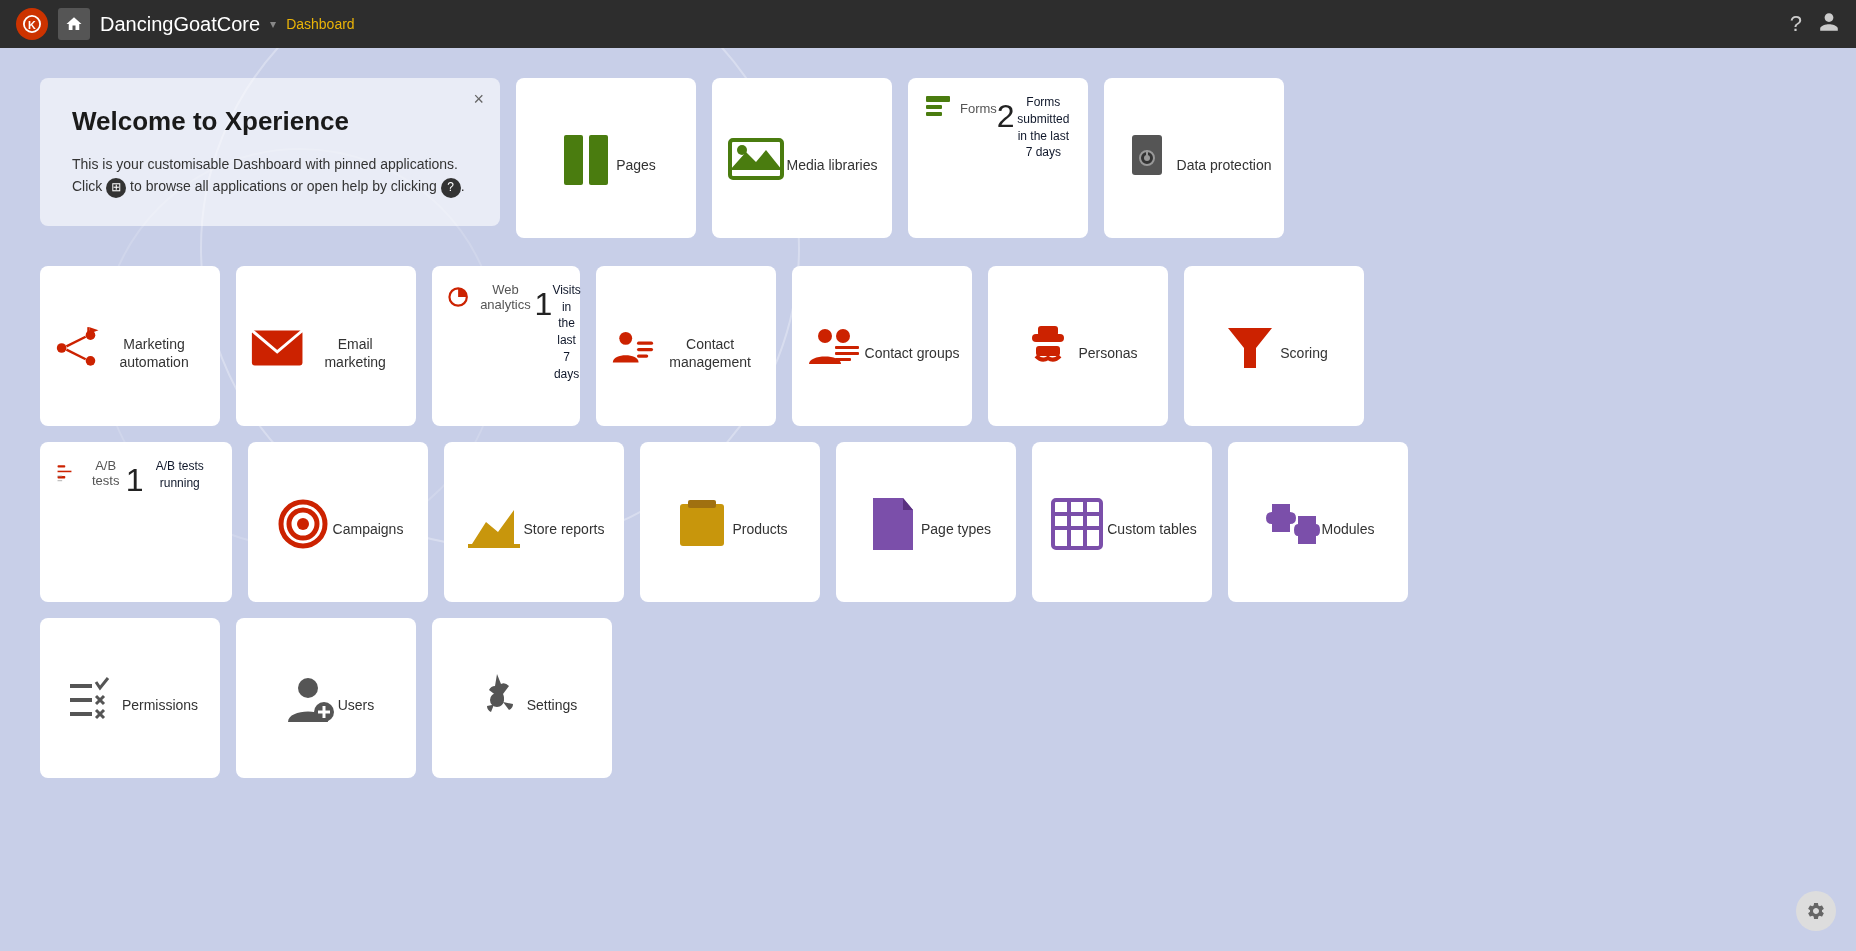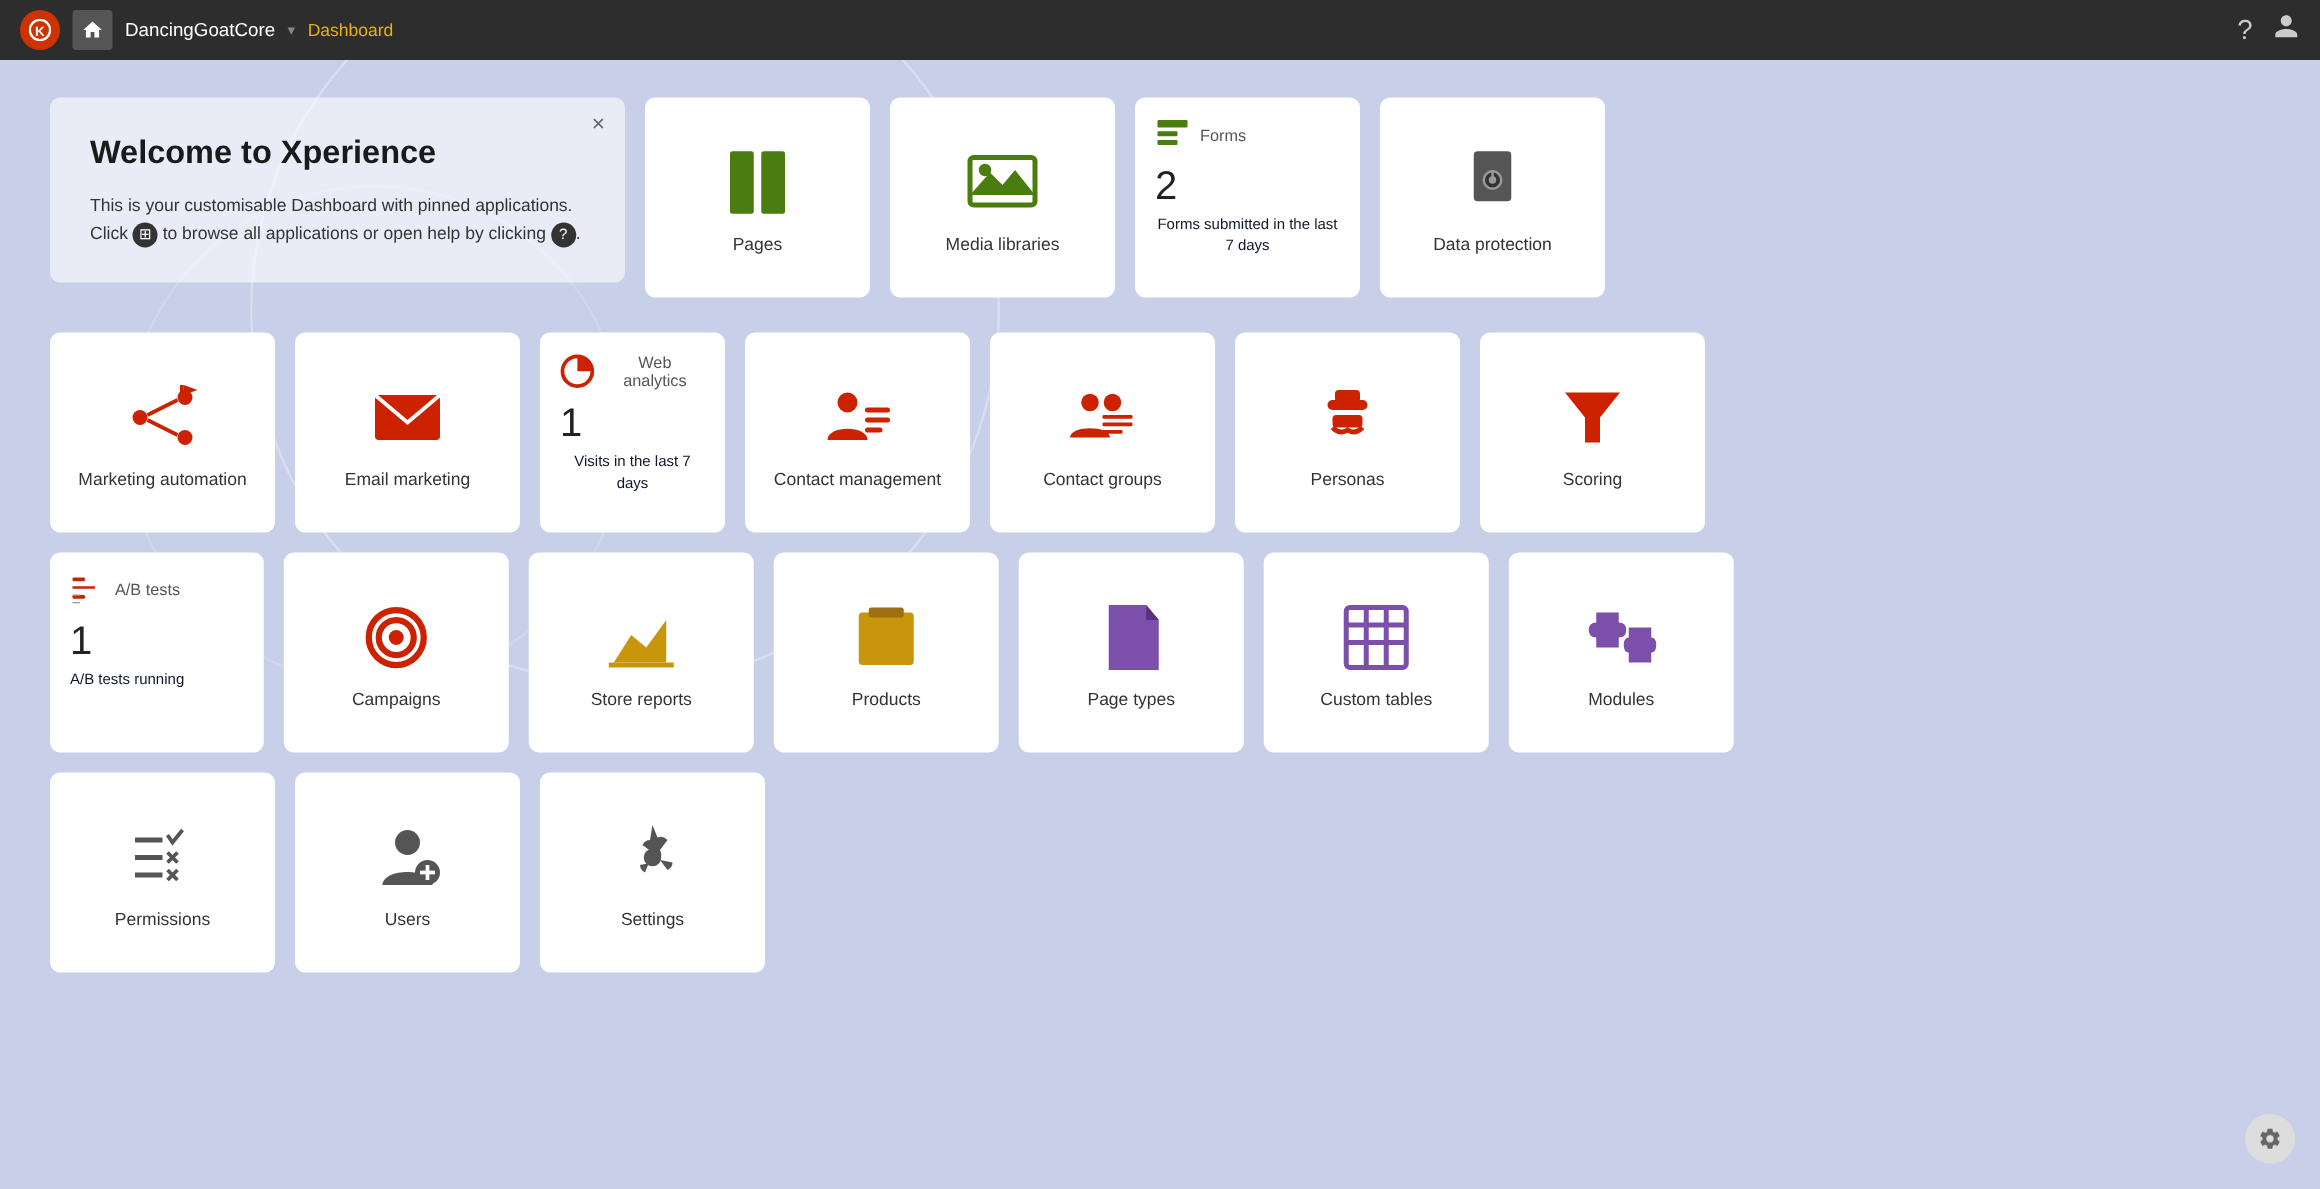--- a/index.html
+++ b/index.html
@@ -9,21 +9,21 @@
     .topnav {
       background: #2d2d2d;
       height: 48px;
       display: flex;
       align-items: center;
       padding: 0 16px;
       gap: 12px;
     }
     .topnav-left { display: flex; align-items: center; gap: 10px; flex: 1; }
     .topnav-right { display: flex; align-items: center; gap: 16px; }
-    .topnav-brand { color: #fff; font-size: 15px; }
+    .topnav-brand { color: #fff; font-size: 20px; }
     .topnav-page { color: #eab308; font-size: 14px; }
     .nav-icon { color: #ccc; font-size: 20px; cursor: pointer; }
 
     
     .home-icon-wrap {
       width: 32px; height: 32px;
       background: #555;
       border-radius: 3px;
       display: flex; align-items: center; justify-content: center;
       cursor: pointer;
@@ -87,21 +87,21 @@
       vertical-align: middle;
     }
 
     
     .tile {
       background: white;
       border-radius: 8px;
       width: 180px;
       min-height: 160px;
       display: flex;
-      flex-direction: column;
+      flex-direction: row;
       align-items: center;
       justify-content: center;
       padding: 20px 12px 16px;
       cursor: pointer;
       transition: box-shadow 0.15s;
       text-align: center;
       position: relative;
       flex-shrink: 0;
     }
 
@@ -323,21 +323,21 @@
           <svg class="svg-icon" viewBox="0 0 60 60" fill="#cc2200">
 
             <polygon points="8,10 52,10 36,30 36,50 24,50 24,30" fill="#cc2200"></polygon>
           </svg>
           <span class="tile-label">Scoring</span>
         </div>
       </div>
 
       <div style="display:flex; gap:16px;">
 
-        <div class="tile tile-stat" style="width:171px;">
+        <div class="tile tile-stat" style="width:192px;">
           <div class="tile-stat-header">
             <svg width="28" height="28" viewBox="0 0 28 28">
               <rect x="2" y="4" width="10" height="3" rx="1" fill="#cc2200"></rect>
               <line x1="2" y1="12" x2="20" y2="12" stroke="#cc2200" stroke-width="2"></line>
               <rect x="2" y="18" width="10" height="3" rx="1" fill="#cc2200"></rect>
               <line x1="2" y1="18" x2="8" y2="18" stroke="#999" stroke-width="1"></line>
               <line x1="2" y1="24" x2="8" y2="24" stroke="#999" stroke-width="1"></line>
             </svg>
             <span class="tile-stat-name">A/B tests</span>
           </div>

